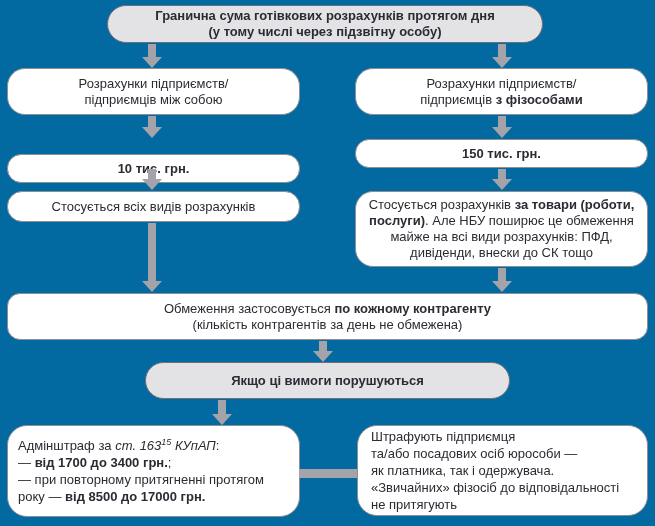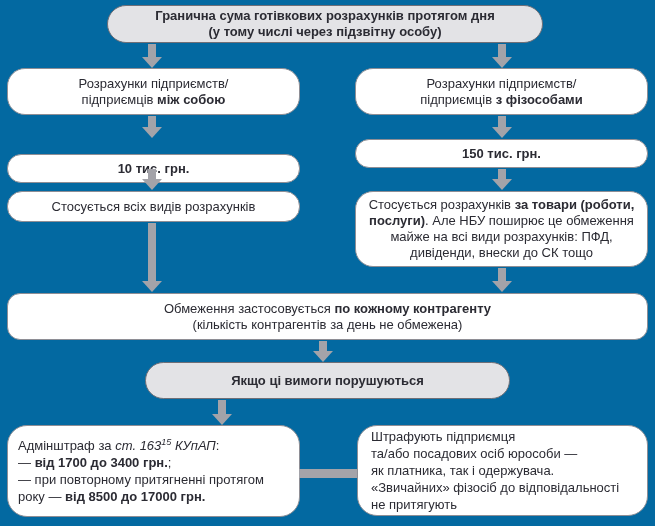--- a/index.html
+++ b/index.html
@@ -72,21 +72,21 @@
   <div class="arrow" style="left:142px;top:44px;height:24px">
       <i class="stem"></i>
       <i class="head"></i>
     </div>
   <div class="arrow" style="left:492px;top:44px;height:24px">
       <i class="stem"></i>
       <i class="head"></i>
     </div>
 
   <div class="node" style="left:7px;top:68px;width:293px;height:47px;border-radius:18px">
-    <div><span>Розрахунки підприємств/</span><br><span>підприємців </span><span style="font-weight: 700; text-align: center;">між собою</span></div>
+    <div><span>Розрахунки підприємств/</span><br><span>підприємців </span><span style="font-weight: 400; text-align: center;">між собою</span></div>
   </div>
   <div class="node" style="left:355px;top:68px;width:293px;height:47px;border-radius:18px">
     <div><span>Розрахунки підприємств/</span><br><span>підприємців </span><span style="font-weight: 700;">з фізособами</span></div>
   </div>
 
   <div class="arrow" style="left:142px;top:116px;height:22px">
       <i class="stem"></i>
       <i class="head"></i>
     </div>
   <div class="arrow" style="left:492px;top:116px;height:22px">

